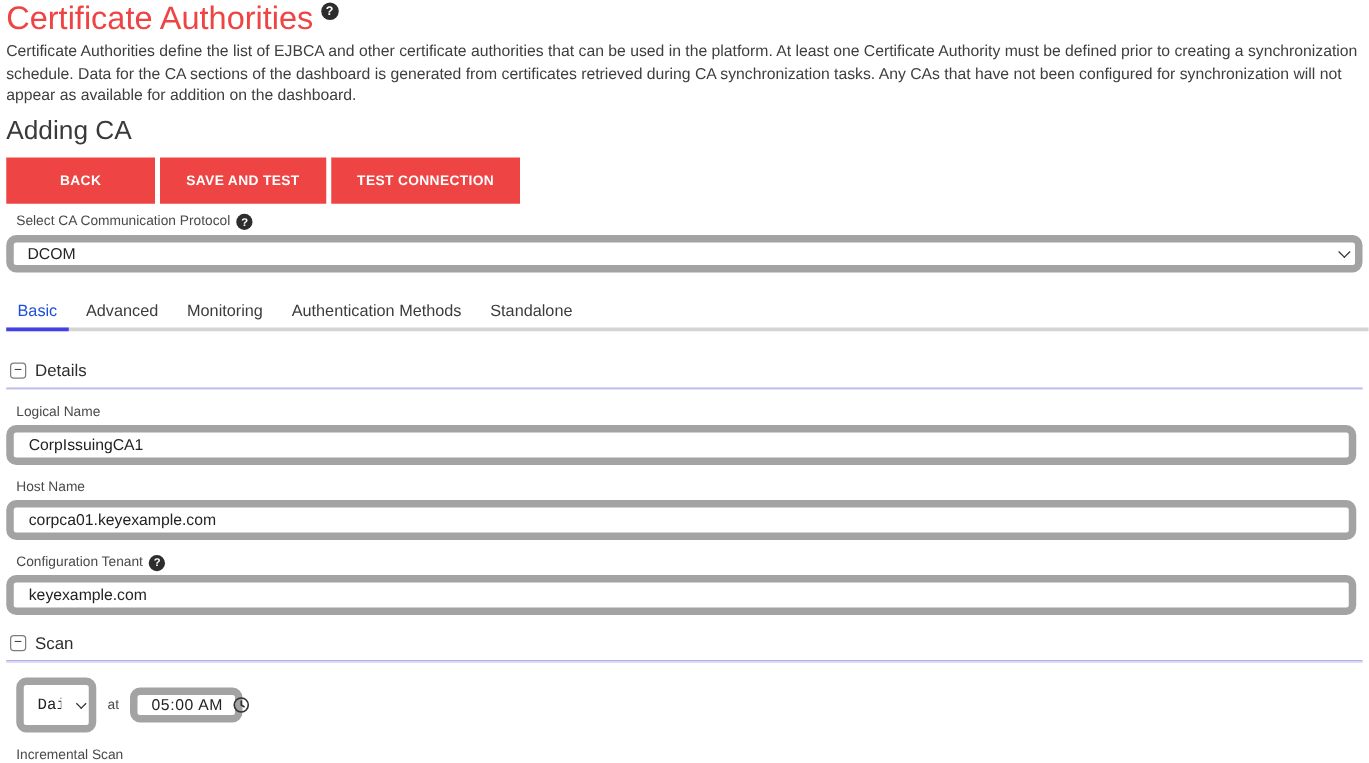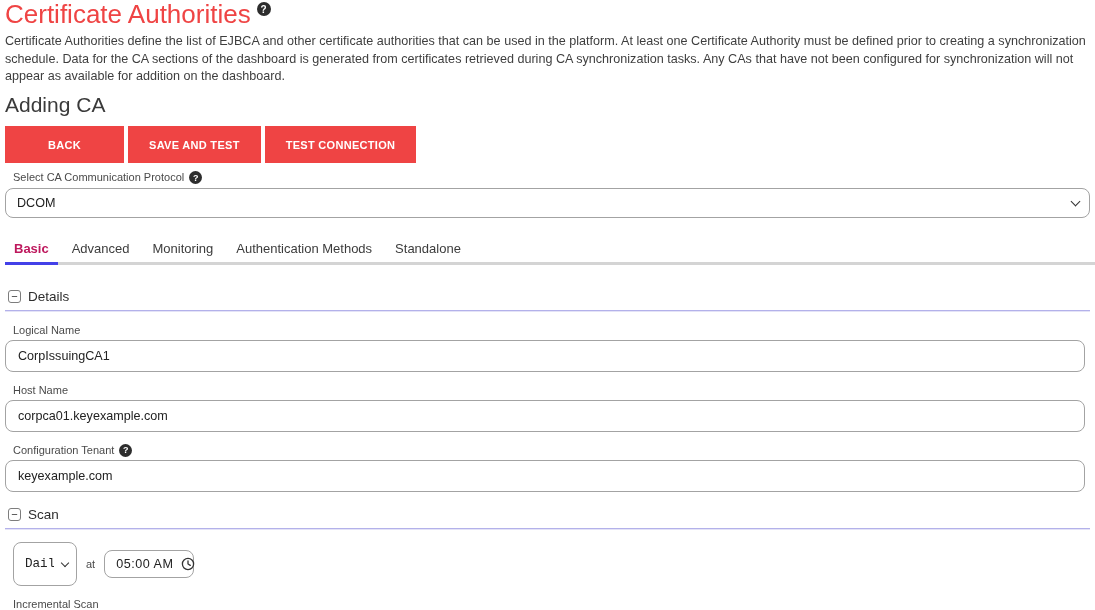--- a/index.html
+++ b/index.html
@@ -40,41 +40,41 @@
   .field-label {
     font-size:11px; color:#4a4a4a; margin:0 0 3px 8px;
     display:flex; align-items:flex-start; gap:5px; line-height:1.2;
   }
   .field-label .help-badge { width:13px; height:13px; font-size:9px; }
 
   
   .select-wrap { position:relative; display:inline-block; }
   .select-wrap.full { display:block; }
   select, .text-input, .time-wrap {
-    height:30px; border:1px solid #a3a3a3; border-radius:8px;
+    height:30px; border:6px solid #a3a3a3; border-radius:8px;
     font-family:inherit; font-size:12.6px; color:#222;
     background:#fff; outline:none;
   }
   select { appearance:none; -webkit-appearance:none; padding:0 22px 0 11px; width:100%; cursor:pointer; }
   .chevron {
     position:absolute; right:11px; top:50%;
     width:7px; height:7px; margin-top:-5px;
     border-right:1.8px solid #333; border-bottom:1.8px solid #333;
     transform:rotate(45deg); pointer-events:none;
   }
   .select-wrap.small .chevron { right:9px; width:6px; height:6px; margin-top:-4.5px; }
 
   
   .tabs { display:flex; margin-top:17px; position:relative; }
   .tabs::after { content:""; position:absolute; left:0; right:-5px; bottom:0; height:3px; background:#d4d4d4; }
   .tab {
     font-size:13px; color:#3c3c3c; padding:6px 9px 9px 9px; margin-right:5px;
     position:relative; cursor:pointer; white-space:nowrap;
   }
-  .tab.active { font-weight:bold; color:#be185d; }
+  .tab.active { font-weight:normal; color:#1d4ed8; }
   .tab.active::after {
     content:""; position:absolute; left:0; right:0; bottom:0; height:3px;
     background:#4340e8; z-index:1;
   }
 
   
   .section-header {
     display:flex; align-items:center; gap:7px;
     margin:24px 0 0 3px; cursor:pointer;
   }

